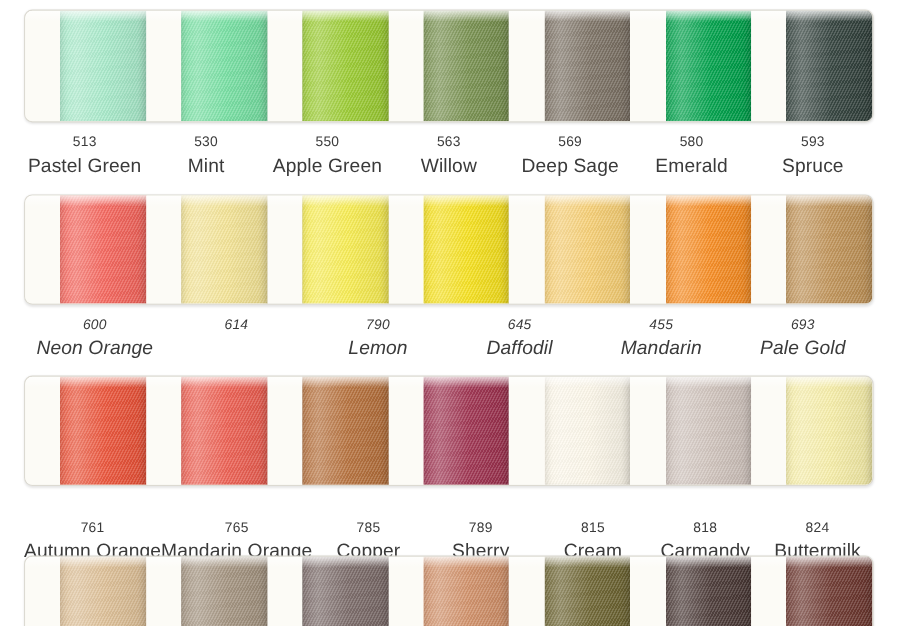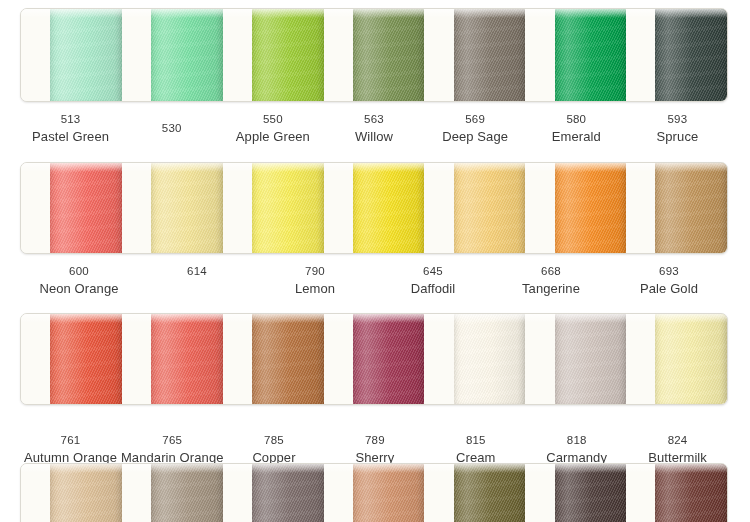--- a/index.html
+++ b/index.html
@@ -104,31 +104,31 @@
     flex: 1 1 0;
     text-align: center;
     color: #3a3a3a;
     line-height: 1.38;
   }
   .label-code {
     font-size: 11.5px;
     letter-spacing: 0.2px;
   }
   .label-name {
-    font-size: 13px;
+    font-size: 16px;
     letter-spacing: 0.1px;
     white-space: nowrap;
   }
 
   
   #row1 .card { top: 8px;  height: 94px; }
   #row1 .labels { top: 112px; align-items: center; }
 
   #row2 .card { top: 162px; height: 92px; }
-  #row2 .labels { top: 264px; }
+  #row2 .labels { top: 264px; font-style: italic; }
 
   #row3 .card { top: 313px; height: 92px; }
   #row3 .labels { top: 433px; }
 
   
   #row4 .card { top: 463px; height: 92px; }
 </style>
 </head>
 <body>
 
@@ -158,20 +158,21 @@
           <div class="ribbon" style="background-color: rgb(51, 66, 61);"></div>
         </div>
     </div>
     <div class="labels">
       <div class="label-cell">
         <div class="label-code">513</div>
         <div class="label-name">Pastel Green</div>
       </div>
       <div class="label-cell">
         <div class="label-code">530</div>
+        <div class="label-name">Mint</div>
       </div>
       <div class="label-cell">
         <div class="label-code">550</div>
         <div class="label-name">Apple Green</div>
       </div>
       <div class="label-cell">
         <div class="label-code">563</div>
         <div class="label-name">Willow</div>
       </div>
       <div class="label-cell">
@@ -223,22 +224,22 @@
       </div>
       <div class="label-cell">
         <div class="label-code">790</div>
         <div class="label-name">Lemon</div>
       </div>
       <div class="label-cell">
         <div class="label-code">645</div>
         <div class="label-name">Daffodil</div>
       </div>
       <div class="label-cell">
-        <div class="label-code">668</div>
-        <div class="label-name">Tangerine</div>
+        <div class="label-code">455</div>
+        <div class="label-name">Mandarin</div>
       </div>
       <div class="label-cell">
         <div class="label-code">693</div>
         <div class="label-name">Pale Gold</div>
       </div>
     </div>
   </div>
 
   <div class="row" id="row3">
     <div class="card">

